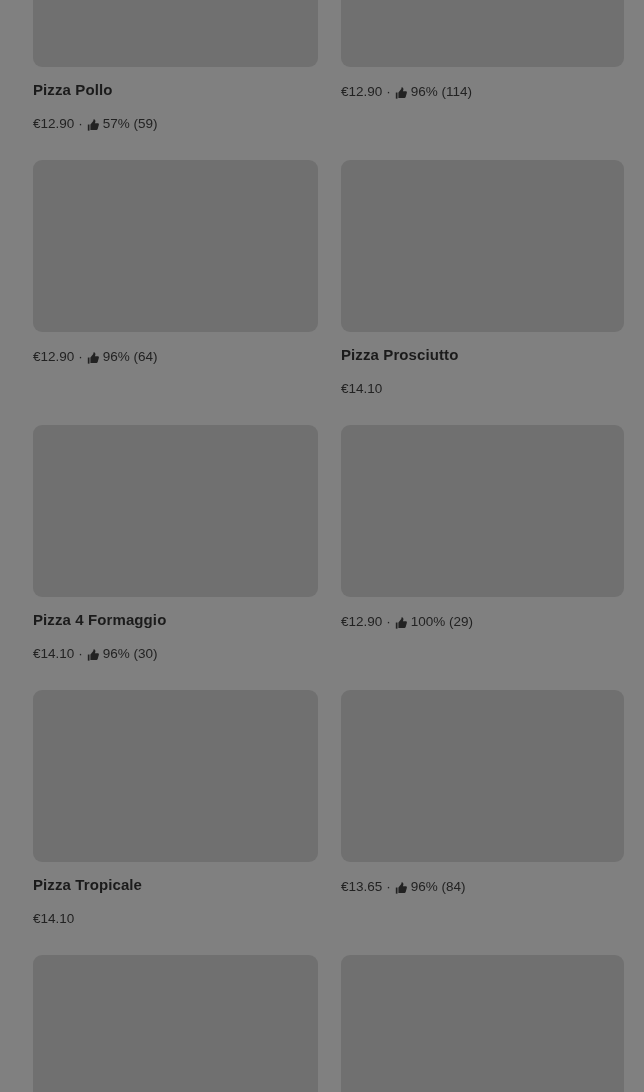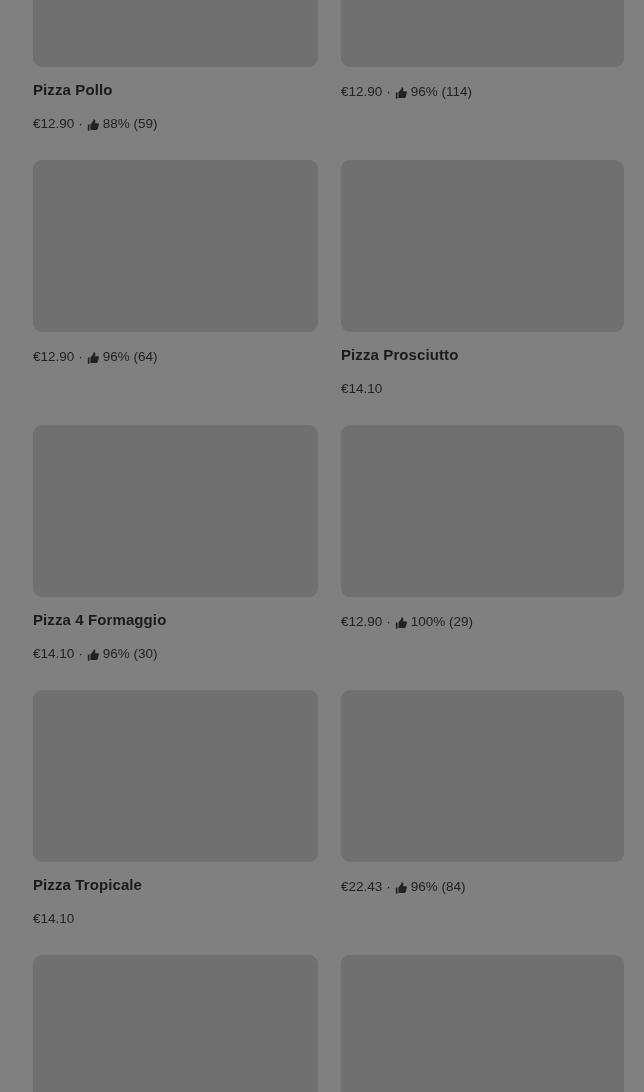--- a/index.html
+++ b/index.html
@@ -101,21 +101,21 @@
         <div class="card-title">Pizza Pollo</div>
         <div class="card-meta">
           <span class="meta-price">€12.90</span>
           <span class="meta-dot">·</span>
           <span class="thumb-icon">
             <svg viewBox="0 0 24 24" aria-hidden="true">
               <path fill="#222222" d="M1.5 10.2h3.1v11.3H1.5z"></path>
               <path fill="#222222" d="M6.3 10.1 11.2 4c.5-.6.8-1.3.8-2.1V1.2c0-.5.5-.9 1-.7 1.5.5 2.5 2 2.5 3.6 0 .9-.2 1.8-.6 2.6l-.5 1h5.3c1.3 0 2.3 1 2.3 2.3 0 .3 0 .5-.1.8l-2 7.1c-.4 1.4-1.7 2.4-3.2 2.4H6.3z"></path>
             </svg>
           </span>
-          <span class="meta-rating">88% (59)</span>
+          <span class="meta-rating">57% (59)</span>
         </div>
       </div>
       <div class="menu-card">
         <div class="card-image"></div>
         <div class="card-meta">
           <span class="meta-price">€12.90</span>
           <span class="meta-dot">·</span>
           <span class="thumb-icon">
             <svg viewBox="0 0 24 24" aria-hidden="true">
               <path fill="#222222" d="M1.5 10.2h3.1v11.3H1.5z"></path>
@@ -178,21 +178,21 @@
       <div class="menu-card">
         <div class="card-image"></div>
         <div class="card-title">Pizza Tropicale</div>
         <div class="card-meta">
           <span class="meta-price">€14.10</span>
         </div>
       </div>
       <div class="menu-card">
         <div class="card-image"></div>
         <div class="card-meta">
-          <span class="meta-price">€22.43</span>
+          <span class="meta-price">€13.65</span>
           <span class="meta-dot">·</span>
           <span class="thumb-icon">
             <svg viewBox="0 0 24 24" aria-hidden="true">
               <path fill="#222222" d="M1.5 10.2h3.1v11.3H1.5z"></path>
               <path fill="#222222" d="M6.3 10.1 11.2 4c.5-.6.8-1.3.8-2.1V1.2c0-.5.5-.9 1-.7 1.5.5 2.5 2 2.5 3.6 0 .9-.2 1.8-.6 2.6l-.5 1h5.3c1.3 0 2.3 1 2.3 2.3 0 .3 0 .5-.1.8l-2 7.1c-.4 1.4-1.7 2.4-3.2 2.4H6.3z"></path>
             </svg>
           </span>
           <span class="meta-rating">96% (84)</span>
         </div>
       </div>

